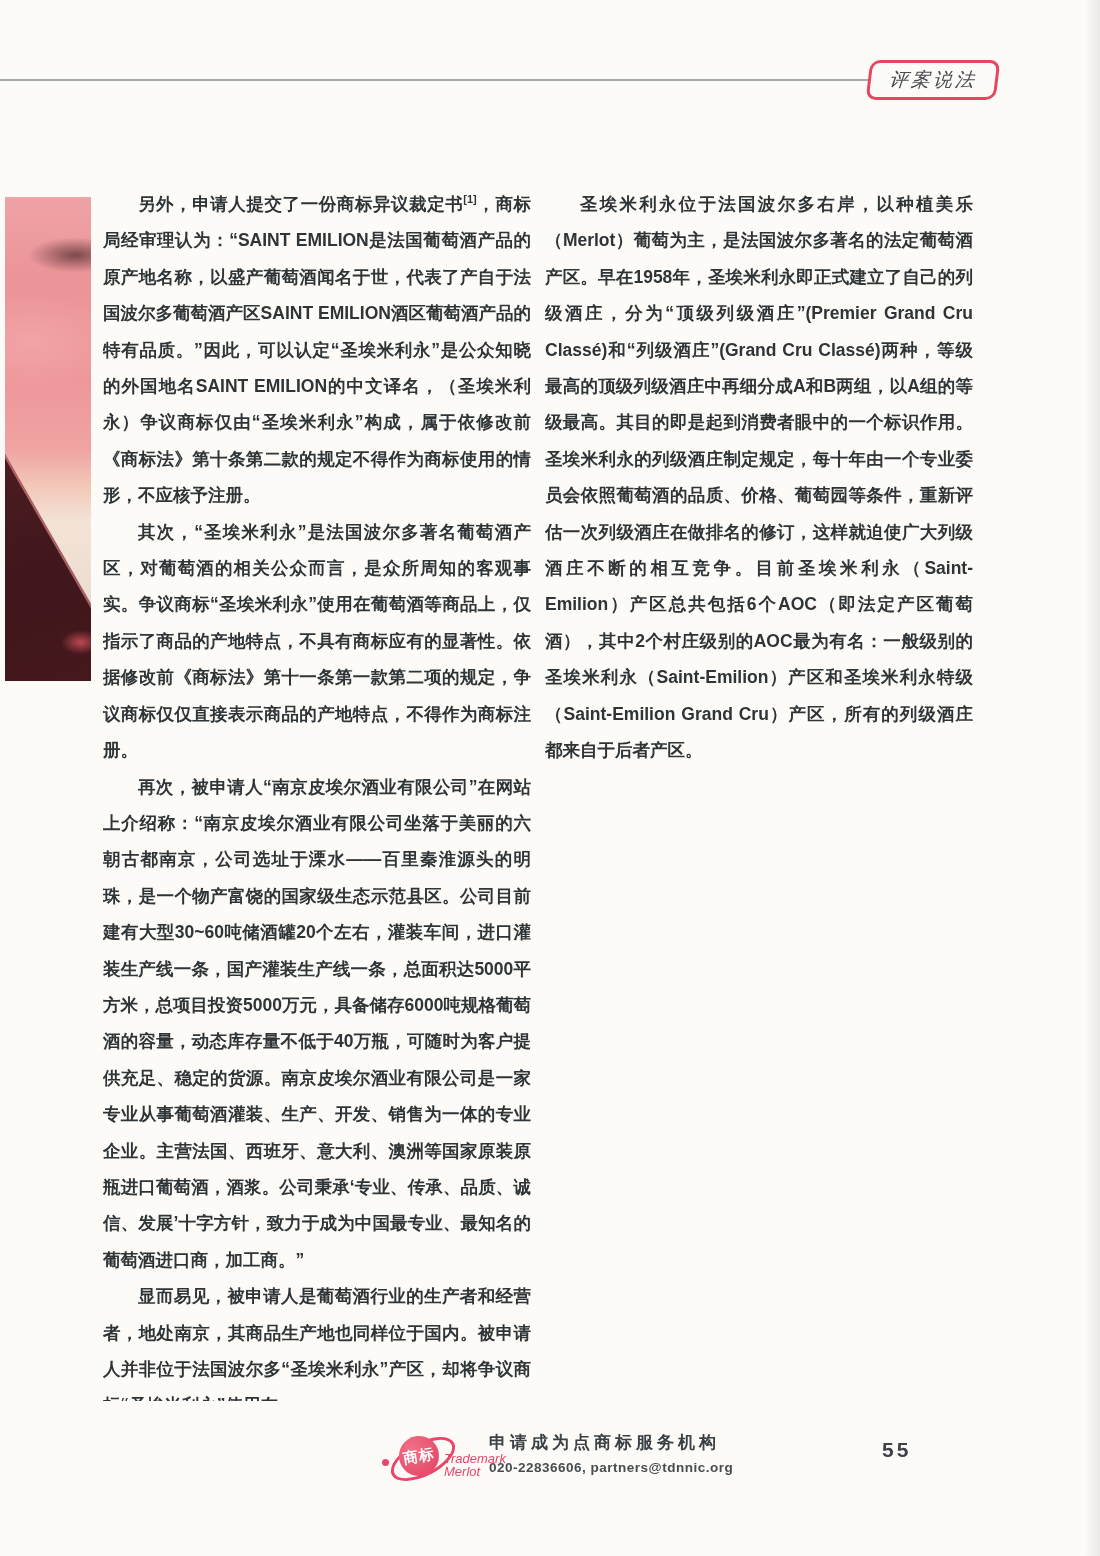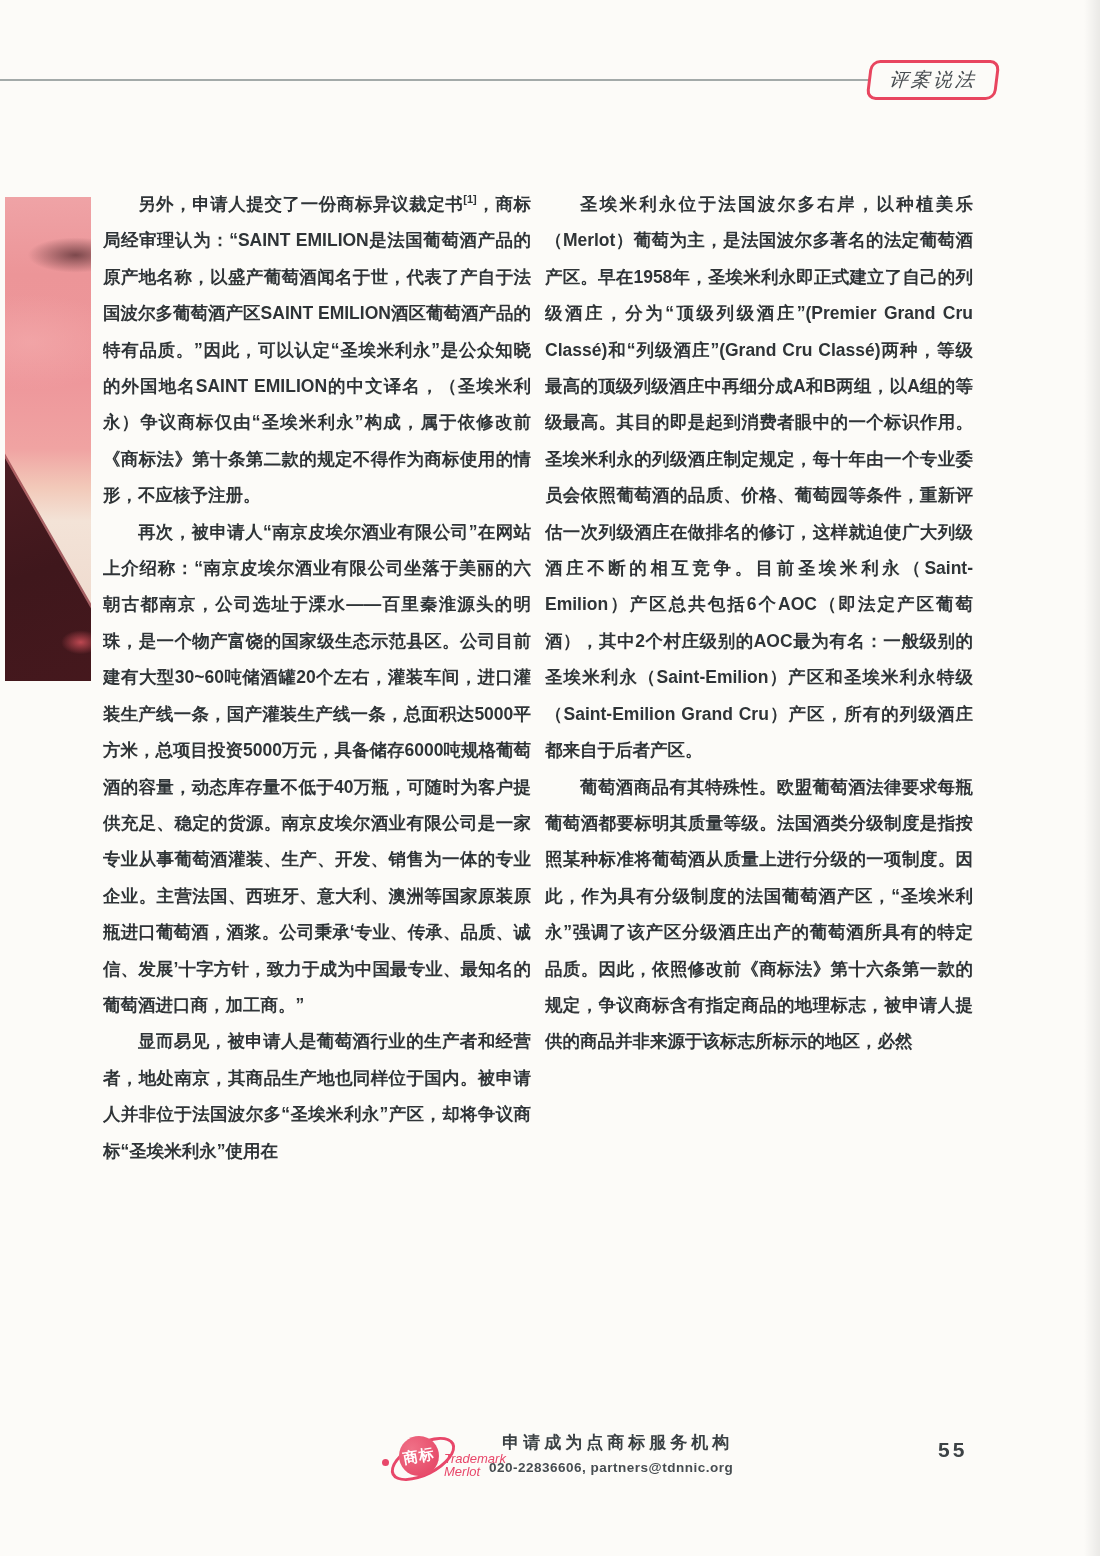--- a/index.html
+++ b/index.html
@@ -92,30 +92,30 @@
   .footer-logo .dot{
     position:absolute;left:-4px;top:32px;width:7px;height:7px;border-radius:50%;
     background:#e8476a;
   }
   .footer-logo .brand{
     position:absolute;left:58px;top:26px;
     color:#e8476a;font-style:italic;font-weight:normal;
     font-size:13px;line-height:12.5px;white-space:nowrap;
   }
   .footer-text{
-    position:absolute;left:489px;top:1431px;text-align:right;
+    position:absolute;left:489px;top:1431px;
   }
   .footer-text .tagline{
     font-size:17px;font-weight:bold;color:#3a4043;letter-spacing:4px;
   }
   .footer-text .contact{
     margin-top:6px;font-size:13.5px;font-weight:bold;color:#464c50;letter-spacing:.5px;
   }
   .page-number{
-    position:absolute;left:938px;top:1438px;
+    position:absolute;left:882px;top:1438px;
     font-size:21px;font-weight:bold;color:#3c4245;letter-spacing:3px;
   }
 </style>
 </head>
 <body>
 
 <div class="page">
 
   <div class="header-rule"></div>
 
@@ -125,26 +125,26 @@
 
   <div class="photo">
     <div class="p-base"></div>
     <div class="p-wedge-edge"></div>
     <div class="p-wedge"></div>
   </div>
 
   <main>
     <section class="col col-left">
         <p><span>另外，申请人提交了一份商标异议裁定书</span><sup>[1]</sup><span>，商标局经审理认为：“SAINT EMILION是法国葡萄酒产品的原产地名称，以盛产葡萄酒闻名于世，代表了产自于法国波尔多葡萄酒产区SAINT EMILION酒区葡萄酒产品的特有品质。”因此，可以认定“圣埃米利永”是公众知晓的外国地名SAINT EMILION的中文译名，（圣埃米利永）争议商标仅由“圣埃米利永”构成，属于依修改前《商标法》第十条第二款的规定不得作为商标使用的情形，不应核予注册。</span></p>
+        <p><span>其次，“圣埃米利永”是法国波尔多著名葡萄酒产区，对葡萄酒的相关公众而言，是众所周知的客观事实。争议商标“圣埃米利永”使用在葡萄酒等商品上，仅指示了商品的产地特点，不具有商标应有的显著性。依据修改前《商标法》第十一条第一款第二项的规定，争议商标仅仅直接表示商品的产地特点，不得作为商标注册。</span></p>
         <p><span>再次，被申请人“南京皮埃尔酒业有限公司”在网站上介绍称：“南京皮埃尔酒业有限公司坐落于美丽的六朝古都南京，公司选址于溧水——百里秦淮源头的明珠，是一个物产富饶的国家级生态示范县区。公司目前建有大型30~60吨储酒罐20个左右，灌装车间，进口灌装生产线一条，国产灌装生产线一条，总面积达5000平方米，总项目投资5000万元，具备储存6000吨规格葡萄酒的容量，动态库存量不低于40万瓶，可随时为客户提供充足、稳定的货源。南京皮埃尔酒业有限公司是一家专业从事葡萄酒灌装、生产、开发、销售为一体的专业企业。主营法国、西班牙、意大利、澳洲等国家原装原瓶进口葡萄酒，酒浆。公司秉承‘专业、传承、品质、诚信、发展’十字方针，致力于成为中国最专业、最知名的葡萄酒进口商，加工商。”</span></p>
         <p><span>显而易见，被申请人是葡萄酒行业的生产者和经营者，地处南京，其商品生产地也同样位于国内。被申请人并非位于法国波尔多“圣埃米利永”产区，却将争议商标“圣埃米利永”使用在</span></p>
       </section>
     <section class="col col-right">
         <p><span>圣埃米利永位于法国波尔多右岸，以种植美乐（Merlot）葡萄为主，是法国波尔多著名的法定葡萄酒产区。早在1958年，圣埃米利永即正式建立了自己的列级酒庄，分为“顶级列级酒庄”(Premier Grand Cru Classé)和“列级酒庄”(Grand Cru Classé)两种，等级最高的顶级列级酒庄中再细分成A和B两组，以A组的等级最高。其目的即是起到消费者眼中的一个标识作用。圣埃米利永的列级酒庄制定规定，每十年由一个专业委员会依照葡萄酒的品质、价格、葡萄园等条件，重新评估一次列级酒庄在做排名的修订，这样就迫使广大列级酒庄不断的相互竞争。目前圣埃米利永（Saint-Emilion）产区总共包括6个AOC（即法定产区葡萄酒），其中2个村庄级别的AOC最为有名：一般级别的圣埃米利永（Saint-Emilion）产区和圣埃米利永特级（Saint-Emilion Grand Cru）产区，所有的列级酒庄都来自于后者产区。</span></p>
-        <p><span>葡萄酒商品有其特殊性。欧盟葡萄酒法律要求每瓶葡萄酒都要标明其质量等级。法国酒类分级制度是指按照某种标准将葡萄酒从质量上进行分级的一项制度。因此，作为具有分级制度的法国葡萄酒产区，“圣埃米利永”强调了该产区分级酒庄出产的葡萄酒所具有的特定品质。因此，依照修改前《商标法》第十六条第一款的规定，争议商标含有指定商品的地理标志，被申请人提供的商品并非来源于该标志所标示的地区，必然</span></p>
       </section>
   </main>
 
   <div class="footer-logo">
     <span class="orbit"></span>
     <span class="ball">商标</span>
     <span class="dot"></span>
     <span class="brand">
       <span>Trademark</span><br>
       <span>Merlot</span>

